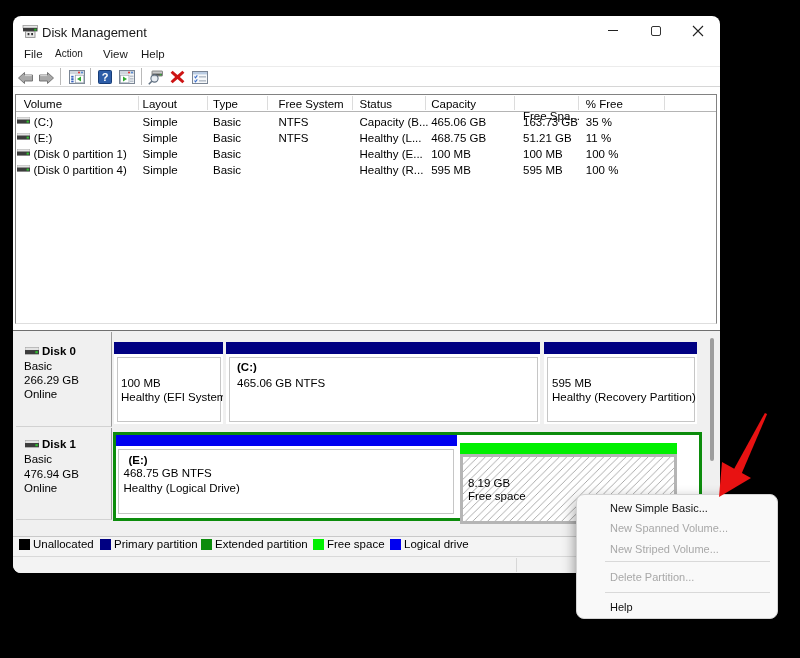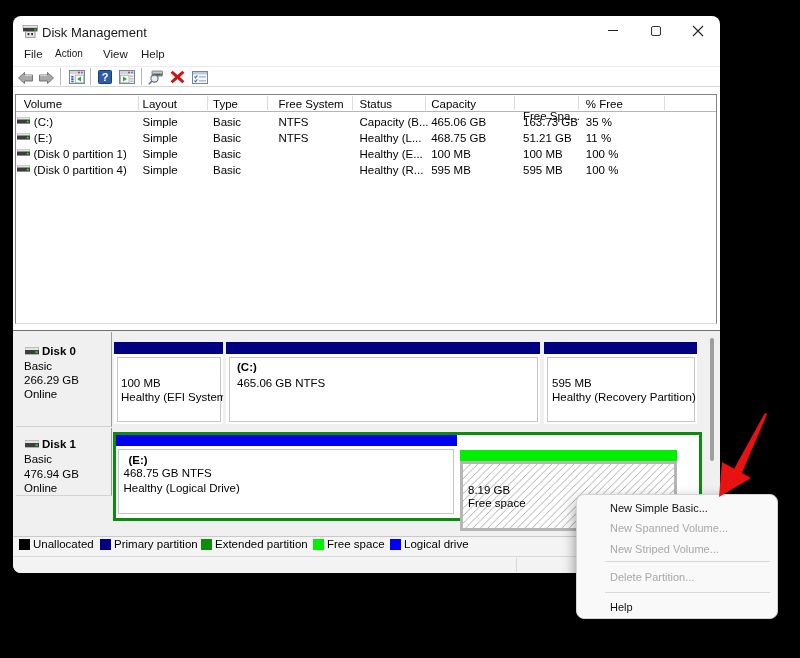--- a/index.html
+++ b/index.html
@@ -219,21 +219,21 @@
     </div>
     <div class="blk" style="left:531px;top:11px;width:153px;height:82px">
       <div class="bar" style="background:#000082"></div>
       <div class="bodyw">
           <div class="inout"></div>
         </div>
       <div class="bt" style="left:8px;top:36px">595 MB</div>
       <div class="bt" style="left:8px;top:50px">Healthy (Recovery Partition)</div>
     </div>
 
-    <div class="abs" style="left:3px;top:97px;width:96px;height:68px;border-right:1px solid #9c9c9c;border-bottom:1px solid #d2d2d2">
+    <div class="abs" style="left:3px;top:97px;width:96px;height:92px;border-right:1px solid #9c9c9c;border-bottom:1px solid #d2d2d2">
       <svg class="abs" style="left:9px;top:11.5px" width="14" height="8" viewBox="0 0 13 7">
           <rect x="0" y="0" width="13" height="3" fill="#e3e3e3" stroke="#999" stroke-width="0.6"></rect>
           <rect x="0" y="2.6" width="13" height="4" fill="#3c3c3c"></rect>
           <rect x="9.6" y="3.6" width="2.3" height="2" fill="#2fbf2f"></rect>
         </svg>
       <div class="bt" style="left:26px;top:10.5px;font-weight:bold">Disk 1</div>
       <div class="bt" style="left:8px;top:26px">Basic</div>
       <div class="bt" style="left:8px;top:40.5px">476.94 GB</div>
       <div class="bt" style="left:8px;top:54.5px">Online</div>
     </div>
@@ -241,21 +241,21 @@
     <div class="abs" style="left:99.5px;top:100.5px;width:589px;height:89px;border:3.5px solid #0c8c0c;background:#fff">
       <div class="blk" style="left:0px;top:0px;width:341px;height:82px">
         <div class="bar" style="background:#0000f0;height:11.5px"></div>
         <div class="bodyw" style="top:11.5px">
             <div class="inout"></div>
           </div>
         <div class="bt" style="left:13px;top:20px;font-weight:bold">(E:)</div>
         <div class="bt" style="left:8px;top:33.5px">468.75 GB NTFS</div>
         <div class="bt" style="left:8px;top:48.5px">Healthy (Logical Drive)</div>
       </div>
-      <div class="blk" style="left:344.5px;top:15px;width:217px;height:81.5px">
+      <div class="blk" style="left:344.5px;top:8px;width:217px;height:81.5px">
         <div class="bar" style="background:#00f000;height:11.5px"></div>
         <div class="bodyw" style="top:11.5px;border:3px solid #b5b5b5">
             <svg width="100%" height="100%" style="position:absolute;left:0;top:0">
               <defs>
                 <pattern id="hp" width="7.4" height="7.4" patternUnits="userSpaceOnUse">
                   <path d="M-1.85,1.85 L1.85,-1.85 M-1.85,9.25 L9.25,-1.85 M5.55,9.25 L9.25,5.55" stroke="#9e9e9e" stroke-width="0.85" fill="none"></path>
                 </pattern>
               </defs>
               <rect width="100%" height="100%" fill="url(#hp)"></rect>
             </svg>

